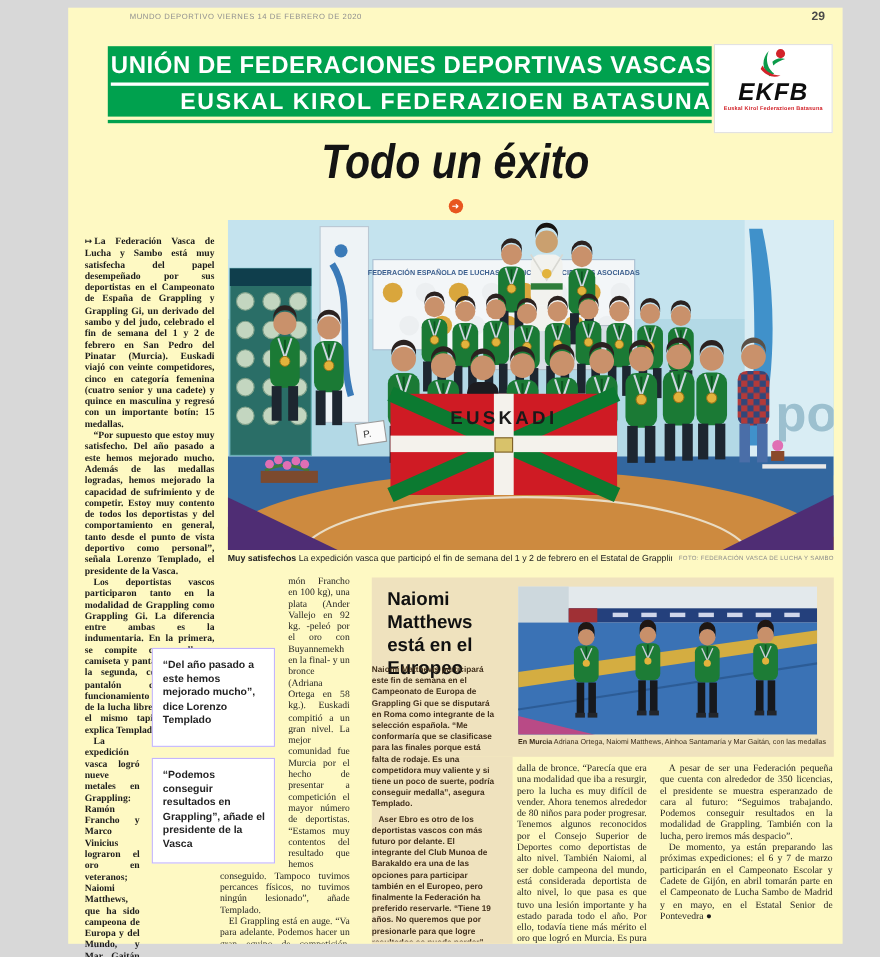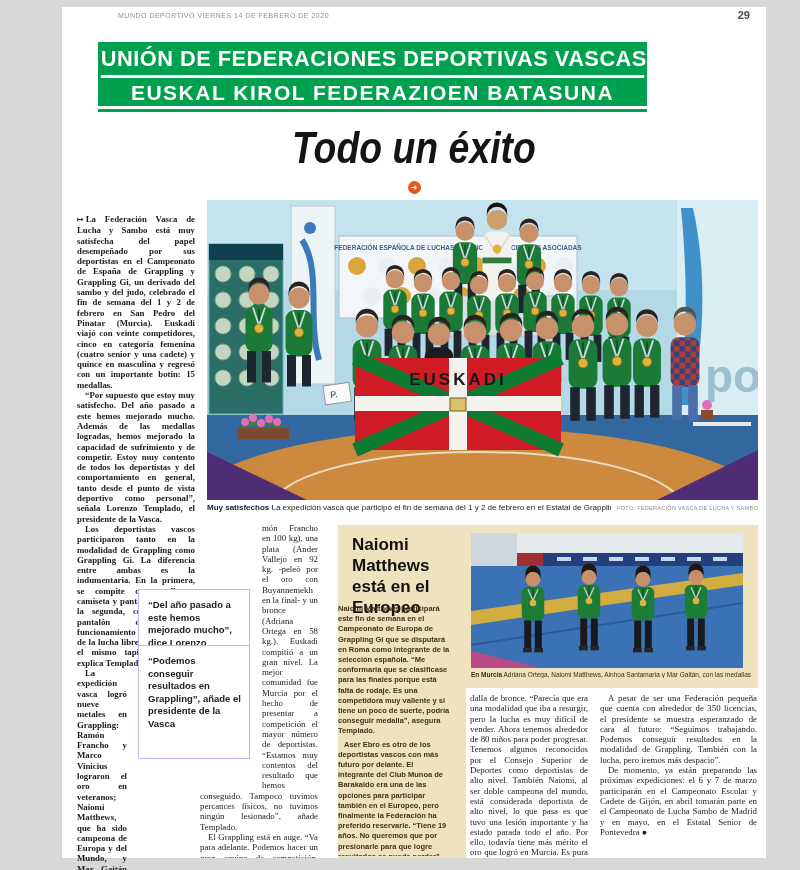--- a/index.html
+++ b/index.html
@@ -1,25 +1,25 @@
 <!DOCTYPE html>
 <html><head>
 <meta charset="utf-8">
 <style>
   html,body{margin:0;padding:0;}
   body{width:800px;height:870px;background:#d8d8d8;position:relative;
        font-family:"Liberation Sans",sans-serif;overflow:hidden;}
-  .page{position:absolute;left:62px;top:7px;width:704px;height:851px;background:#ffffff;}
+  .page{position:absolute;left:62px;top:7px;width:704px;height:851px;background:#fef9c3;}
 
   
   .hdr-left{position:absolute;left:56px;top:5px;font-size:7px;letter-spacing:.5px;color:#8f8f8f;}
   .hdr-page{position:absolute;right:16px;top:2px;font-size:11px;font-weight:bold;color:#4a4a4a;}
 
   
-  .banner{position:absolute;left:36px;top:35px;width:549px;background:#00A14E;color:#fff;text-align:center;}
+  .banner{position:absolute;left:36px;top:35px;width:549px;background:#00A14E;color:#fff;text-align:right;}
   .banner .row1{height:33px;line-height:34px;font-size:22px;font-weight:bold;letter-spacing:.5px;
                 border-bottom:3px solid #fff;white-space:nowrap;transform:scaleX(.99);transform-origin:center;}
   .banner .row2{height:28px;line-height:29px;font-size:21px;font-weight:bold;letter-spacing:1.5px;white-space:nowrap;}
   .banner-strip{position:absolute;left:36px;top:102px;width:549px;height:3px;background:#00A14E;}
 
   
   .ekfb{position:absolute;left:587px;top:33px;width:108px;height:81px;background:#fff;border:1px solid #e2e2e2;
         box-sizing:border-box;text-align:center;padding-top:2px;}
   .ekfb-acronym{font-size:22px;font-weight:900;font-style:italic;color:#0d0d0d;letter-spacing:1px;line-height:22px;margin-top:-3px;}
   .ekfb-sub{font-size:5px;font-weight:bold;color:#d2232a;letter-spacing:.2px;margin-top:1px;}
@@ -52,21 +52,21 @@
   #col4{left:538px;top:686px;width:157px;height:165px;}
   .arr{font-family:"DejaVu Sans",sans-serif;font-size:8px;padding-right:2px;}
   .spacer-r{float:right;width:64px;height:196px;margin:10px 0 2px 4px;}
   .spacer-l{float:left;width:58px;height:192px;margin:64px 4px 2px 0;}
 
   
   .pq{position:absolute;left:76px;width:112px;box-sizing:border-box;background:#fff;
       border:1px solid #c4b5fd;padding:9px 6px 6px 9px;
       font-weight:bold;font-size:9.5px;line-height:12.5px;color:#222;}
   #pq1{top:582px;height:90px;}
-  #pq2{top:638px;height:114px;}
+  #pq2{top:682px;height:96px;}
 
   
   .cream1{position:absolute;left:276px;top:518px;width:420px;height:163px;background:#EFE2BE;}
   .cream2{position:absolute;left:276px;top:681px;width:128px;height:170px;background:#EFE2BE;}
   .sb-head{position:absolute;left:290px;top:527px;width:114px;font-weight:700;font-size:17px;line-height:21px;color:#101010;}
   .sb-body{position:absolute;left:276px;top:597px;width:112px;height:252px;overflow:hidden;
            font-weight:bold;font-size:7.5px;line-height:10.2px;color:#42301c;}
   .sb-body p{margin:0 0 3px 0;}
   .sb-body p.ind{text-indent:6px;}
 
@@ -82,20 +82,30 @@
 
   <div class="hdr-left">MUNDO DEPORTIVO VIERNES 14 DE FEBRERO DE 2020</div>
   <div class="hdr-page">29</div>
 
   <div class="banner">
     <div class="row1">UNIÓN DE FEDERACIONES DEPORTIVAS VASCAS</div>
     <div class="row2">EUSKAL KIROL FEDERAZIOEN BATASUNA</div>
   </div>
   <div class="banner-strip"></div>
 
+  <div class="ekfb">
+    <svg width="36" height="28" viewBox="0 0 40 34">
+      <path d="M16,32 C7,25 7,12 15,4 C11,13 13,23 21,29 Z" fill="#0c9b4a"></path>
+      <path d="M8,20 C12,27 19,31 28,31 C19,35 11,30 6,24 Z" fill="#d2232a"></path>
+      <path d="M19,16 C23,12 28,11 33,13 C28,15 23,17 20,20 Z" fill="#0c9b4a"></path>
+      <circle cx="28" cy="7" r="5" fill="#d2232a"></circle>
+    </svg>
+    <div class="ekfb-acronym">EKFB</div>
+    <div class="ekfb-sub">Euskal Kirol Federazioen Batasuna</div>
+  </div>
 
   <div class="headline">Todo un éxito</div>
 
   <div class="subhead">
     <span class="dot">➜</span>
   </div>
 
   <div class="photo-main">
     <svg width="551" height="300" viewBox="0 0 551 300">
       <defs>

